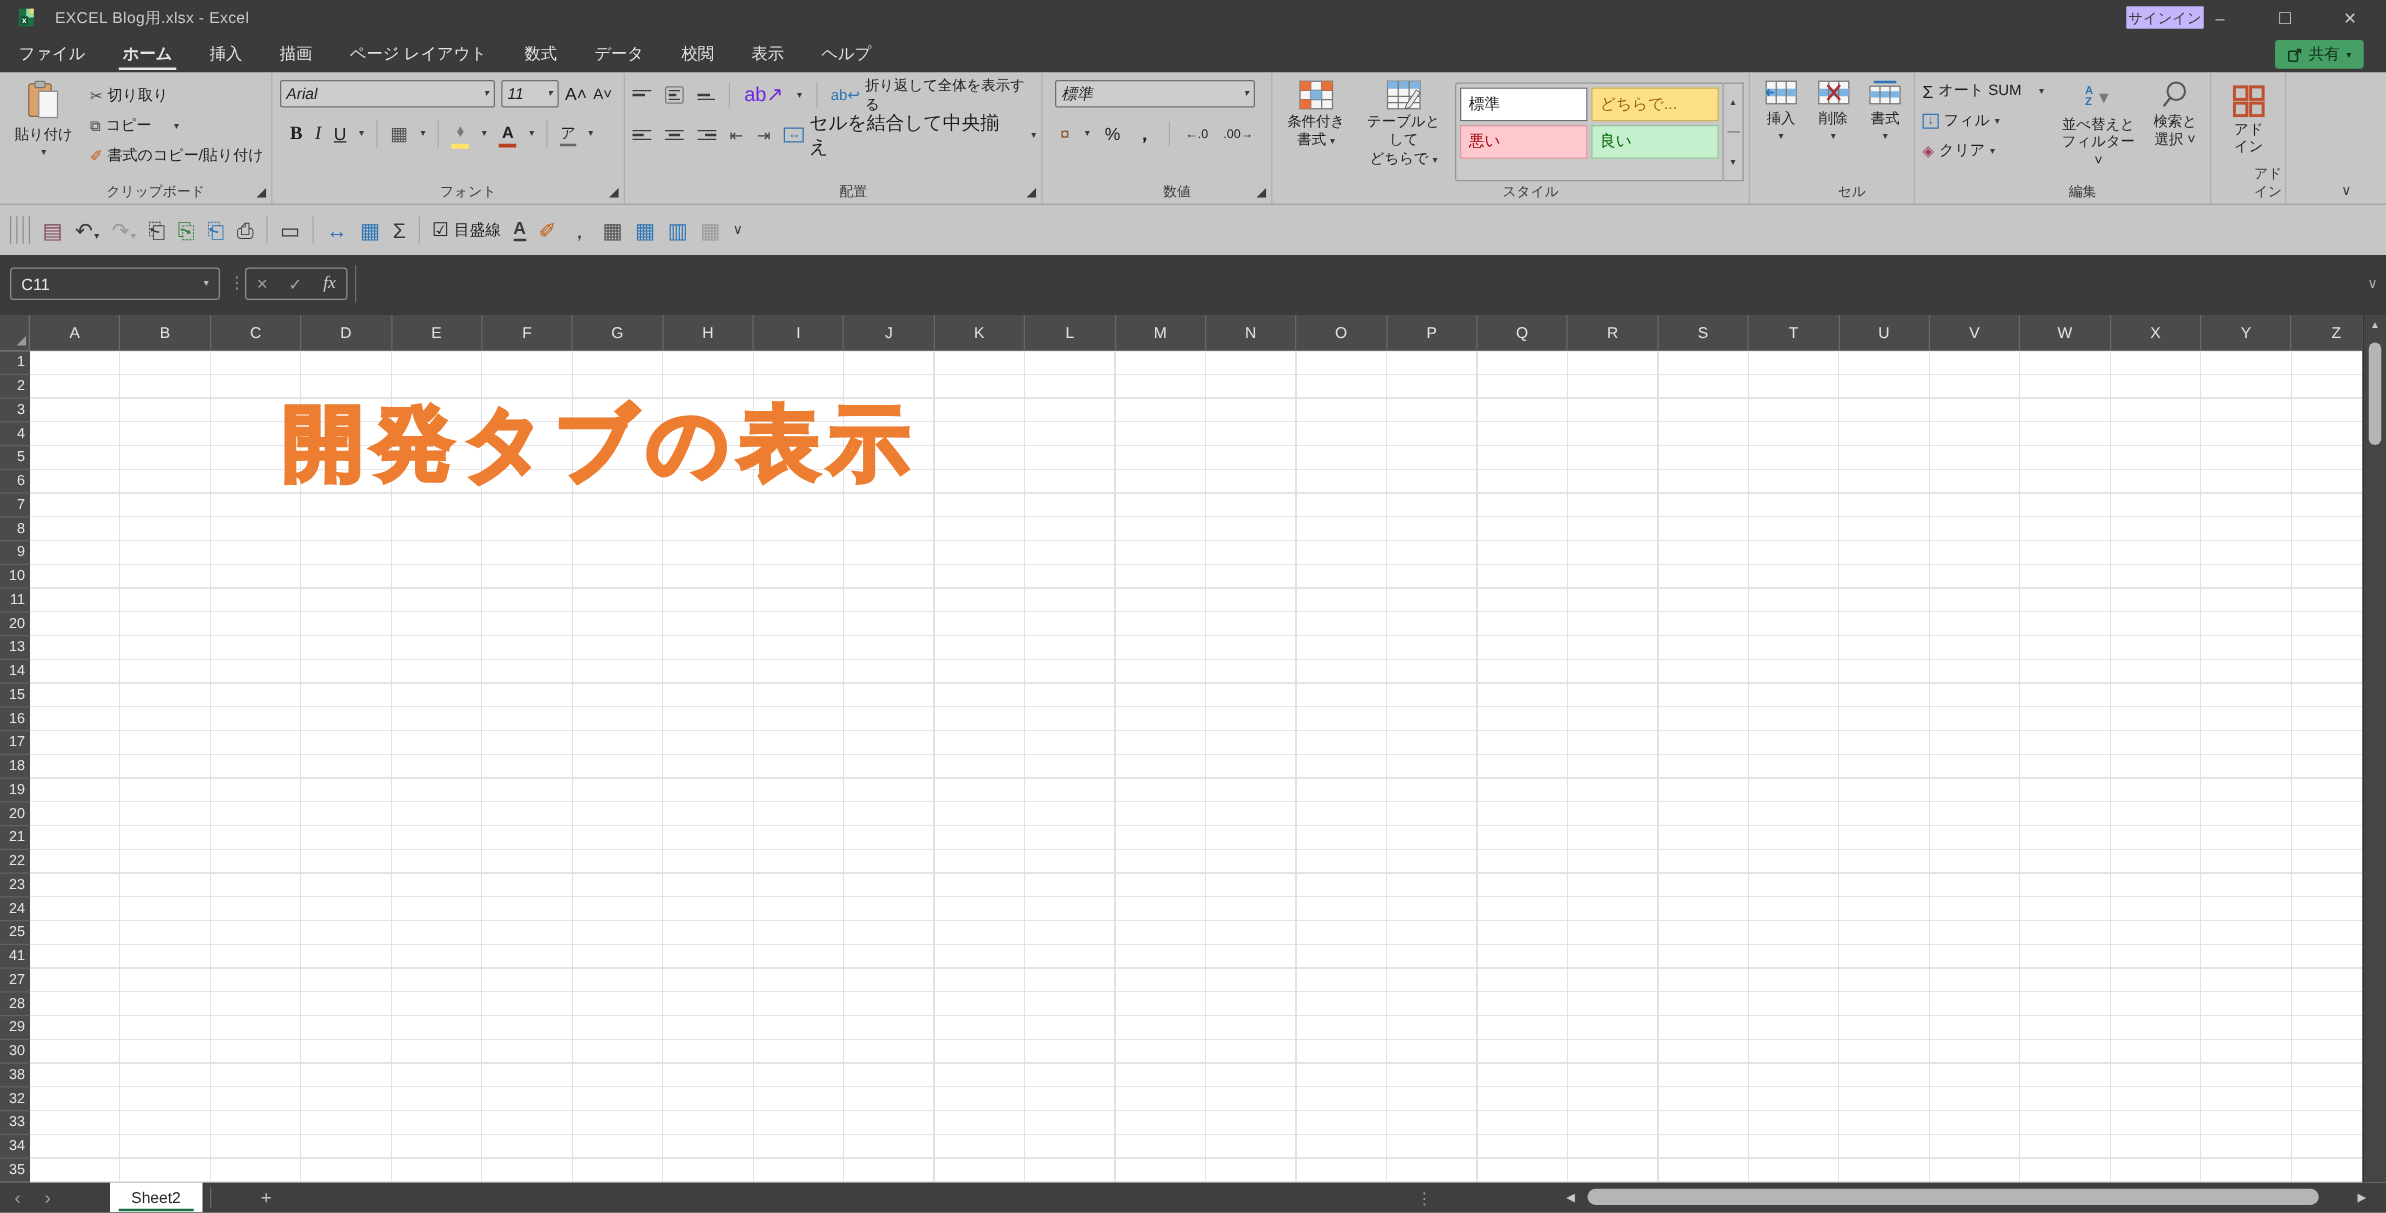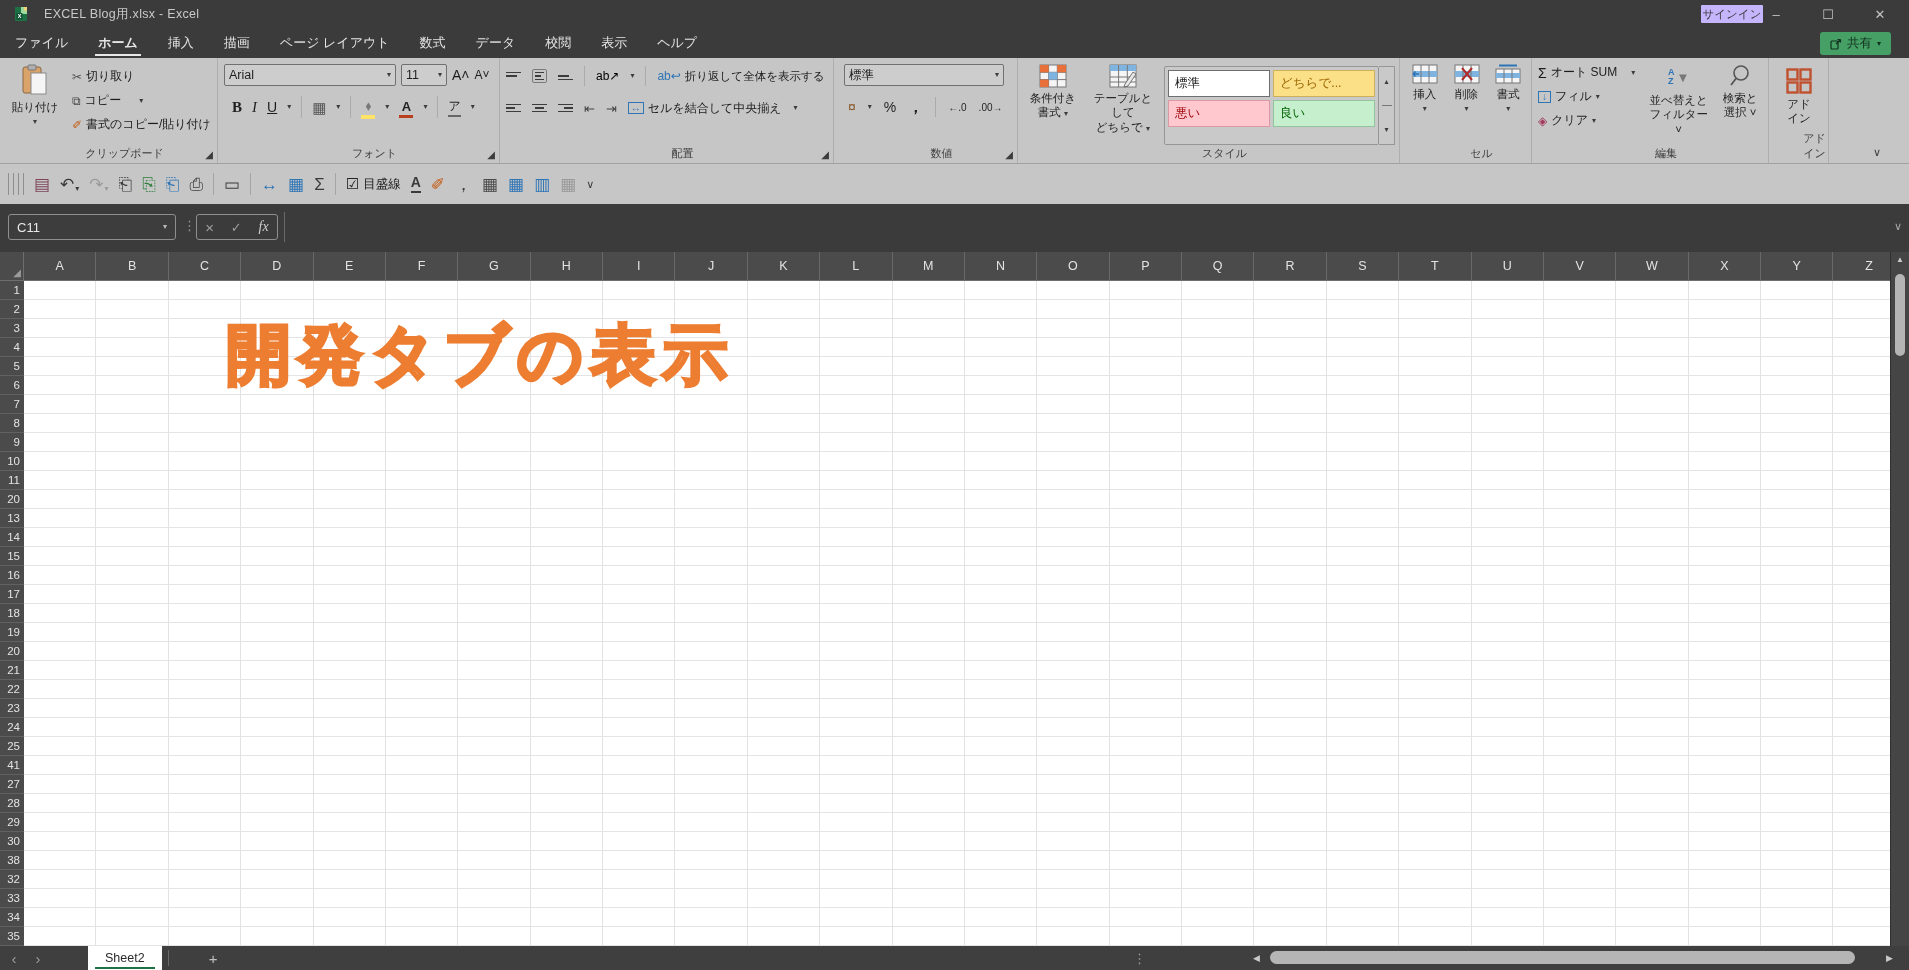--- a/index.html
+++ b/index.html
@@ -29,21 +29,21 @@
   .share-btn{position:absolute;right:18px;top:4px;height:23px;padding:0 10px;background:#46a066;
       border-radius:3px;color:#11301d;font-size:12.5px;display:flex;align-items:center;gap:5px;}
 
   
   #ribbon{top:58px;height:106px;background:#c6c6c6;display:flex;border-bottom:1px solid #a2a2a2;}
   .grp{position:relative;height:100%;border-right:1px solid #aeaeae;padding:6px 4px 18px 6px;}
   .grp-label{position:absolute;bottom:2px;left:0;right:0;text-align:center;font-size:11px;color:#3c3c3c;padding-left:32px;}
   .launcher{position:absolute;right:4px;bottom:3px;font-size:10px;color:#3c3c3c;line-height:1;}
   .chev{font-size:8px;color:#3c3c3c;line-height:1;}
   .combo{border:1px solid #707070;background:#cdcdcd;height:22px;display:flex;align-items:center;
-      font-size:12.5px;padding:0 4px;justify-content:space-between;border-radius:2px;}
+      font-size:12.5px;padding:0 4px;justify-content:space-between;border-radius:2px;font-style:italic;}
   .rbtn{display:flex;align-items:center;gap:4px;font-size:12px;color:#1c1c1c;}
   .icon{display:inline-flex;align-items:center;justify-content:center;line-height:1;}
   .two-line{font-size:11.5px;text-align:center;line-height:1.25;}
   .vsep{width:1px;background:#ababab;height:78px;margin:4px 4px 0 4px;}
   .bar-icon{display:inline-flex;flex-direction:column;gap:2px;width:15px;}
   .bar-icon i{height:1.5px;background:#3c3c3c;display:block;}
   .big-btn{display:flex;flex-direction:column;align-items:center;width:58px;gap:3px;font-size:11.5px;}
   
   .gallery{display:grid;grid-template-columns:102px 102px;grid-auto-rows:27px;gap:3px;
       background:#c9c9c9;border:1px solid #969696;padding:3px;border-radius:2px;}
@@ -245,21 +245,21 @@
             <i style="width:100%"></i>
             <i style="width:70%"></i>
             <i style="width:100%"></i>
           </span>
         <span class="bar-icon">
             <i style="width:100%;visibility:hidden"></i>
             <i style="width:70%"></i>
             <i style="width:100%"></i>
           </span>
         <span class="vsep" style="height:20px;margin:0"></span>
-        <span class="rbtn" style="font-size:12px;color:#000000">ab↗</span>
+        <span class="rbtn" style="font-size:16px;color:#6d28d9">ab↗</span>
         <span class="chev">▾</span>
         <span class="vsep" style="height:20px;margin:0"></span>
         <span class="rbtn">
           <span class="icon" style="color:#2e75b6;font-size:12px">ab↩</span>
           <span style="font-size:11.5px">折り返して全体を表示する</span>
         </span>
       </div>
       <div style="display:flex;align-items:center;gap:11px;height:24px;margin-top:8px;">
         <span class="bar-icon">
             <i style="width:100%"></i>
@@ -273,21 +273,21 @@
           </span>
         <span class="bar-icon">
             <i style="width:100%"></i>
             <i style="width:60%;margin-left:auto"></i>
             <i style="width:100%"></i>
           </span>
         <span class="icon" style="font-size:13px;color:#444">⇤</span>
         <span class="icon" style="font-size:13px;color:#444">⇥</span>
         <span class="rbtn">
           <span class="icon" style="border:1px solid #2e75b6;color:#2e75b6;font-size:10px;width:16px;height:12px">↔</span>
-          <span style="font-size:12px">セルを結合して中央揃え</span>
+          <span style="font-size:15px">セルを結合して中央揃え</span>
           <span class="chev" style="margin-left:8px">▾</span>
         </span>
       </div>
       <div class="grp-label">配置</div>
       <div class="launcher">◢</div>
     </div>
 
     <div class="grp" style="width:184px">
       <div class="combo" style="width:160px;margin-left:4px">
         <span>標準</span>

